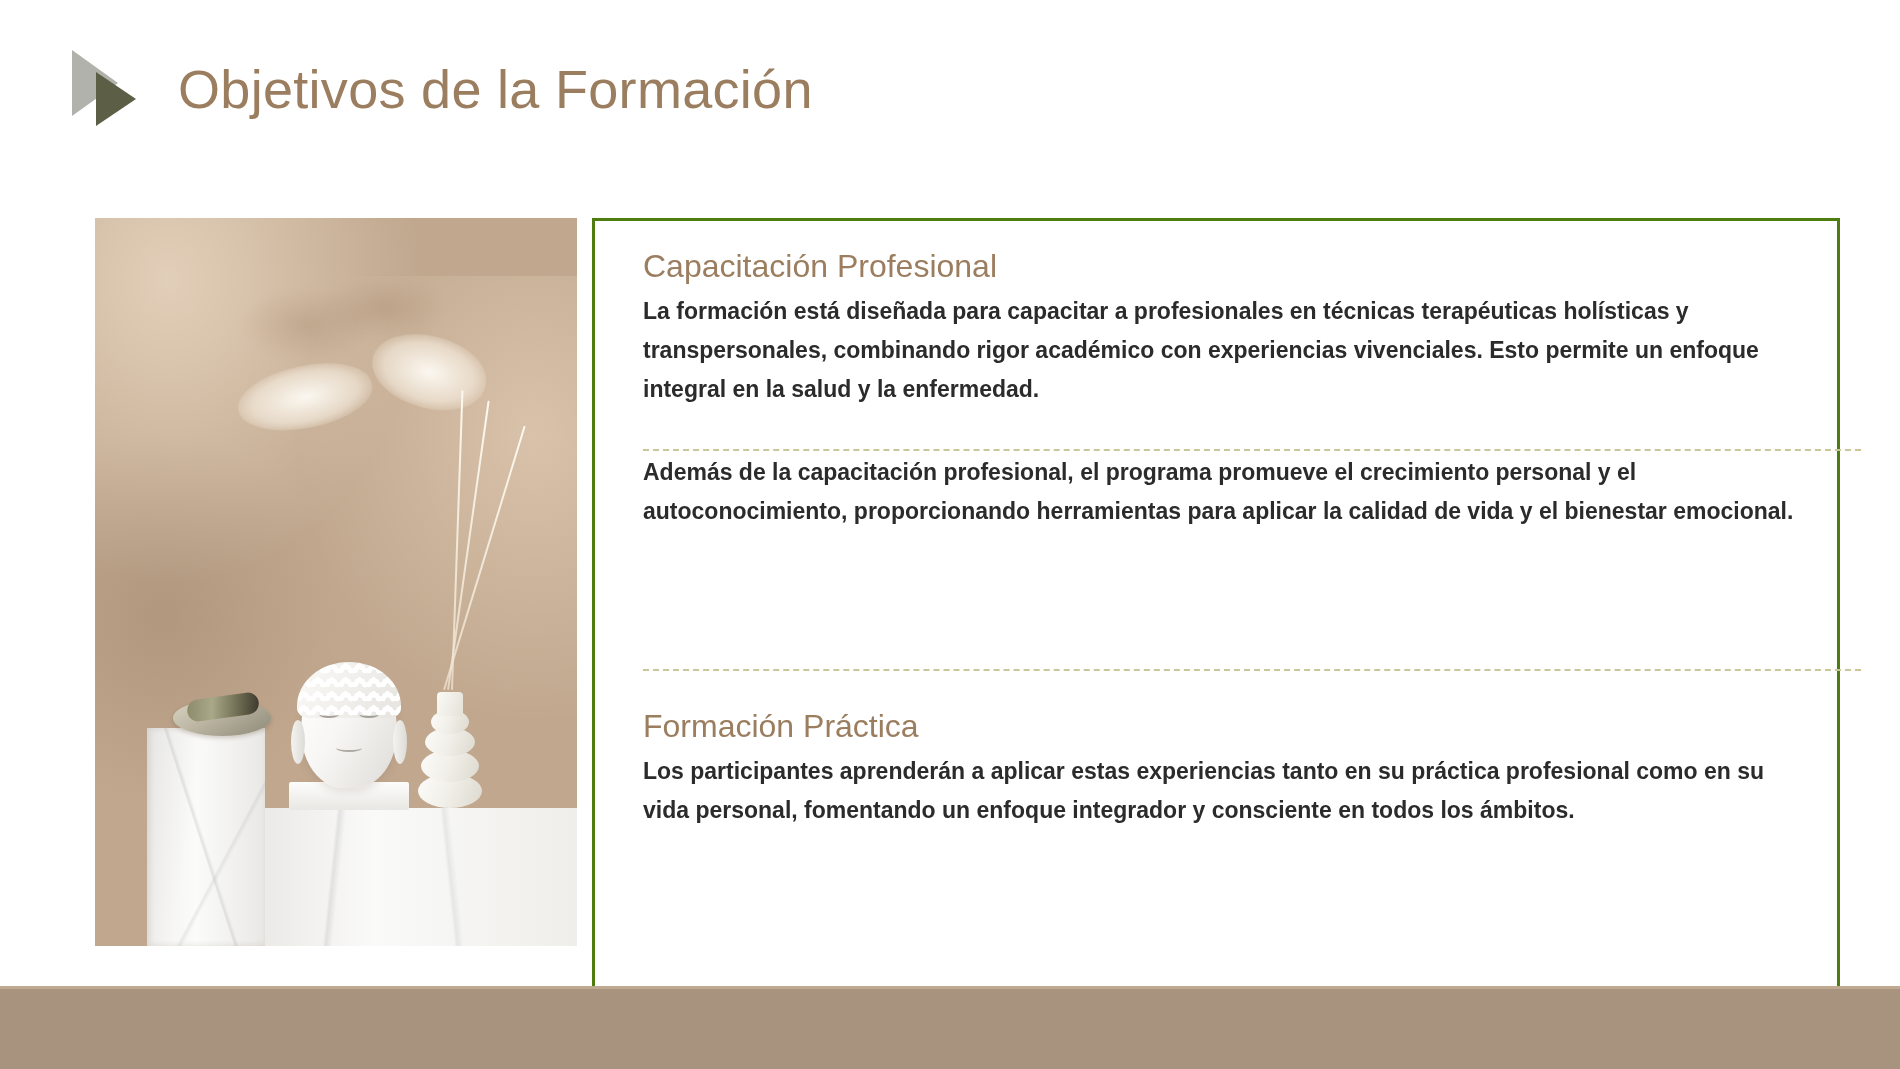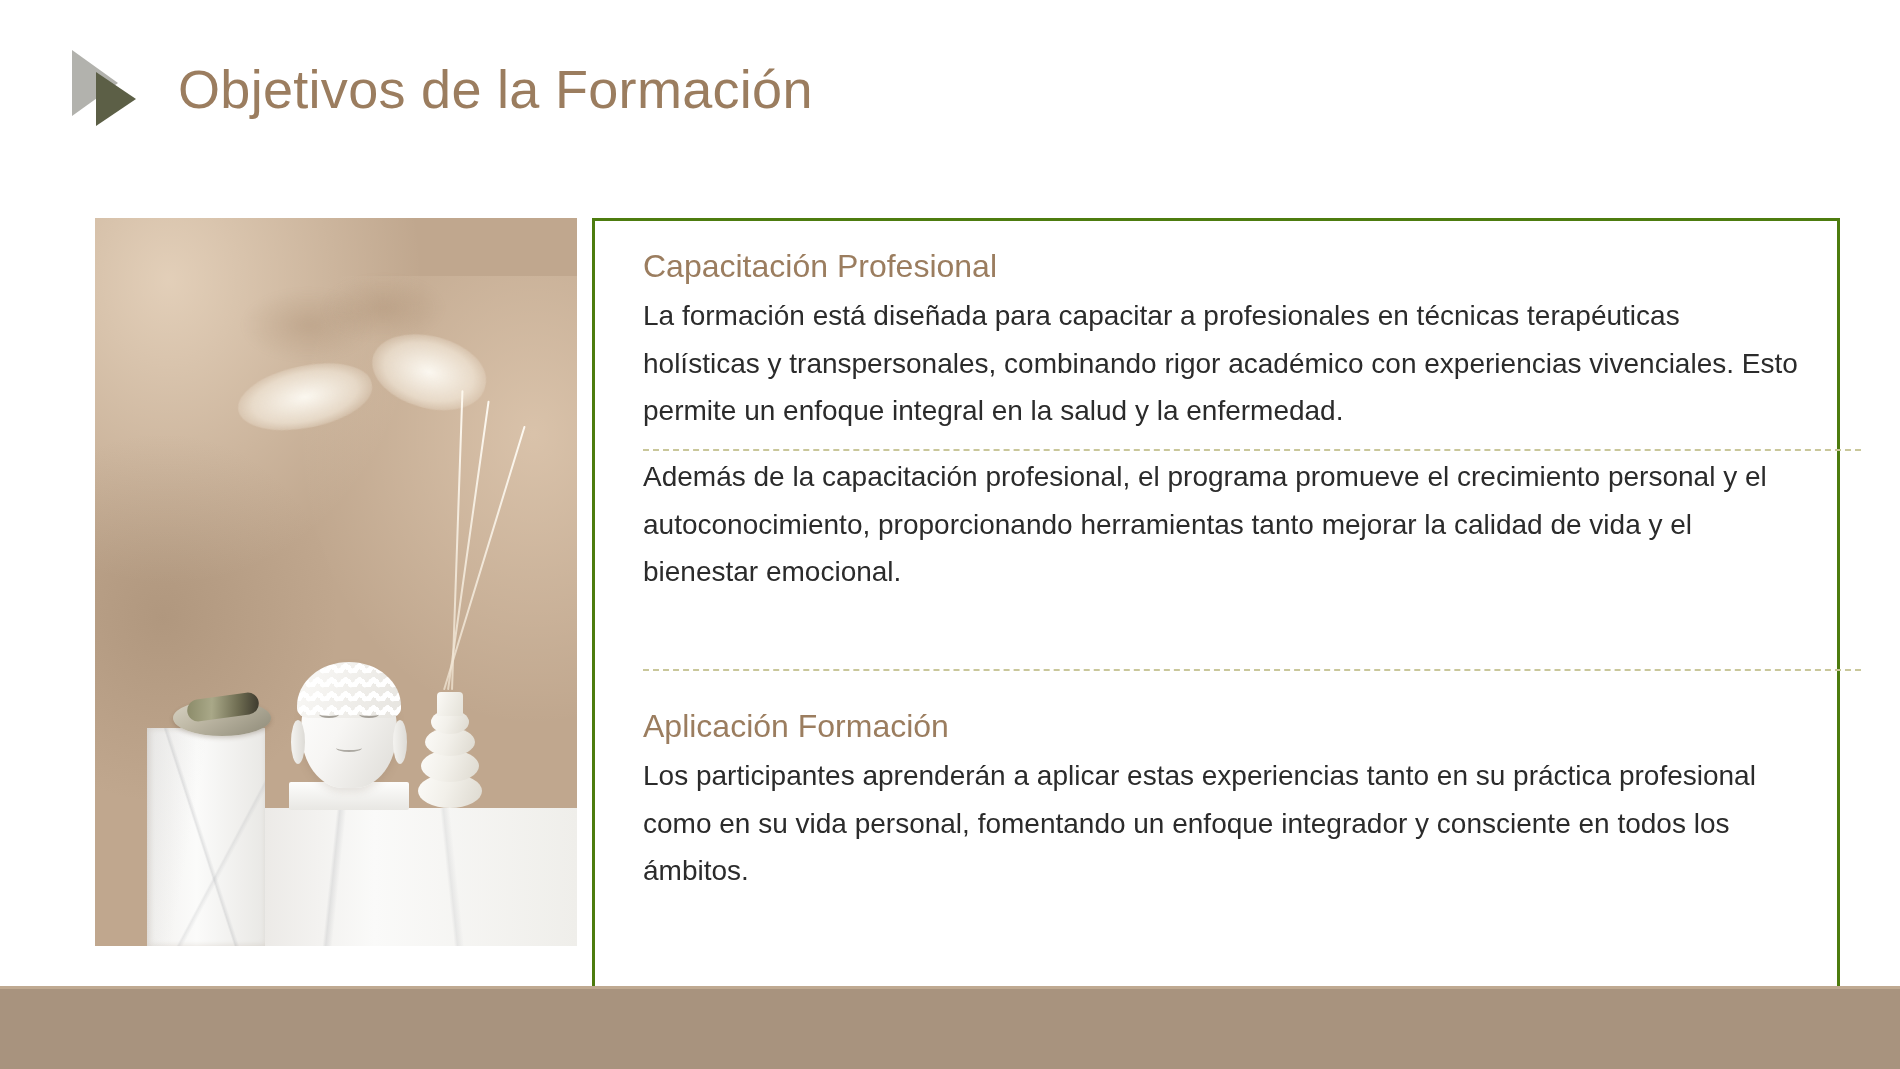--- a/index.html
+++ b/index.html
@@ -261,22 +261,22 @@
   .section-heading {
     font-size:32px;
     font-weight:400;
     color:#9b7d5f;
     line-height:1.35;
     margin:0 0 4px 0;
     white-space:nowrap;
   }
 
   .section-body {
-    font-size:28px;
-    font-weight:400;
+    font-size:23px;
+    font-weight:700;
     color:#2b2b2b;
     line-height:1.70;
     margin:0;
   }
 
   .divider {
     height:0;
     border-top:2px dashed #c9c79a;
     margin:0;
   }
@@ -359,27 +359,27 @@
     <div class="card-inner">
 
       <div class="sec-1">
         <h2 class="section-heading">Capacitación Profesional</h2>
         <p class="section-body">La formación está diseñada para capacitar a profesionales en técnicas terapéuticas holísticas y transpersonales, combinando rigor académico con experiencias vivenciales. Esto permite un enfoque integral en la salud y la enfermedad.</p>
       </div>
 
       <div class="divider div-1"></div>
 
       <div class="sec-2">
-        <p class="section-body">Además de la capacitación profesional, el programa promueve el crecimiento personal y el autoconocimiento, proporcionando herramientas tanto mejorar la calidad de vida y el bienestar emocional.</p>
+        <p class="section-body">Además de la capacitación profesional, el programa promueve el crecimiento personal y el autoconocimiento, proporcionando herramientas para aplicar la calidad de vida y el bienestar emocional.</p>
       </div>
 
       <div class="divider div-2"></div>
 
       <div class="sec-3">
-        <h2 class="section-heading">Aplicación Formación</h2>
+        <h2 class="section-heading">Formación Práctica</h2>
         <p class="section-body">Los participantes aprenderán a aplicar estas experiencias tanto en su práctica profesional como en su vida personal, fomentando un enfoque integrador y consciente en todos los ámbitos.</p>
       </div>
 
     </div>
   </div>
 
   <div class="bottom-band"></div>
 
 </div>
 

